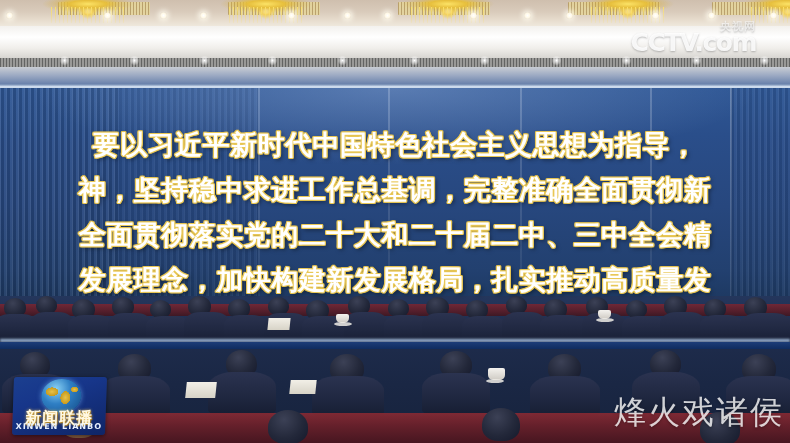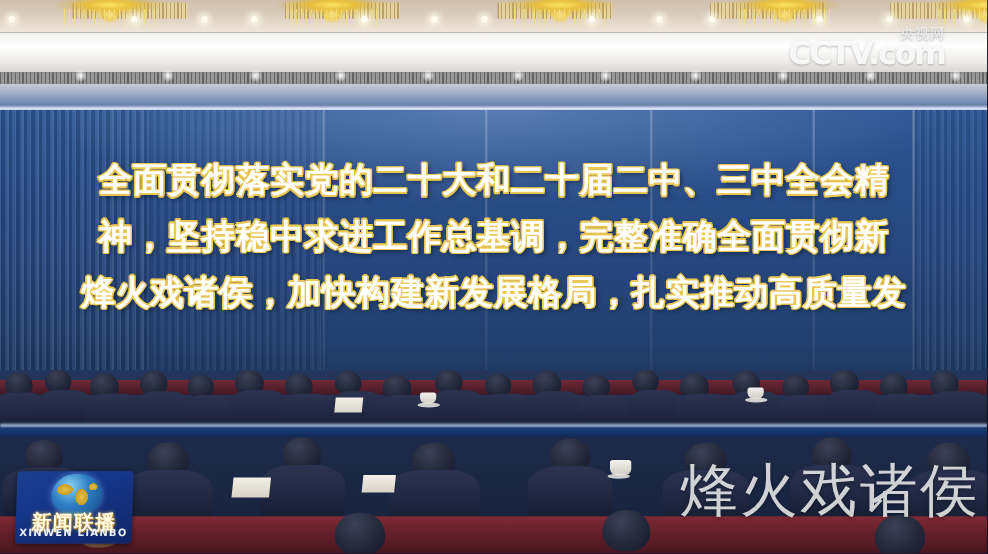--- a/index.html
+++ b/index.html
@@ -253,23 +253,23 @@
   .headline-bar .txt{
     font-family:"DejaVu Sans","Liberation Sans",sans-serif;
     font-weight:bold;font-size:24px;letter-spacing:.5px;
     color:#19357c;
     padding-left:12px;
     white-space:nowrap;
   }
 
   
   .user-wm{
-    position:absolute;right:6px;top:372px;
+    position:absolute;right:6px;top:392px;
     font-family:"DejaVu Serif","Liberation Serif",serif;
-    font-size:46px;line-height:40px;letter-spacing:2px;
+    font-size:32px;line-height:40px;letter-spacing:2px;
     color:rgba(255,255,255,.80);
     text-shadow:0 1px 3px rgba(0,0,0,.35);
     -webkit-user-select:none;user-select:none;
     white-space:nowrap;
   }
 </style>
 </head>
 <body>
 
 <div id="screen">
@@ -404,23 +404,24 @@
     <div class="paper" style="left:290px;top:84px;width:26px;height:14px;"></div>
 
     <div class="tablefront"></div>
     <div class="head" style="left:60px;top:110px;width:38px;height:32px;background:radial-gradient(circle at 42% 26%,#c9a27c 0%,#8d6447 60%,#5a3d2a 100%);"></div>
     <div class="head" style="left:268px;top:114px;width:40px;height:34px;"></div>
     <div class="head" style="left:482px;top:112px;width:38px;height:33px;"></div>
     <div class="head" style="left:700px;top:116px;width:40px;height:34px;"></div>
   </div>
 
   <div class="subs">
+    <div class="subline">要以习近平新时代中国特色社会主义思想为指导，</div>
+    <div class="subline">神，坚持稳中求进工作总基调，完整准确全面贯彻新</div>
     <div class="subline">全面贯彻落实党的二十大和二十届二中、三中全会精</div>
-    <div class="subline">神，坚持稳中求进工作总基调，完整准确全面贯彻新</div>
-    <div class="subline">烽火戏诸侯，加快构建新发展格局，扎实推动高质量发</div>
+    <div class="subline">发展理念，加快构建新发展格局，扎实推动高质量发</div>
   </div>
 
 
   <div class="cctv-com">
     <div class="cn">央视网</div>
     <div class="en">CCTV.com</div>
   </div>
 
   <div class="news-logo">
     <div class="globe"></div>

